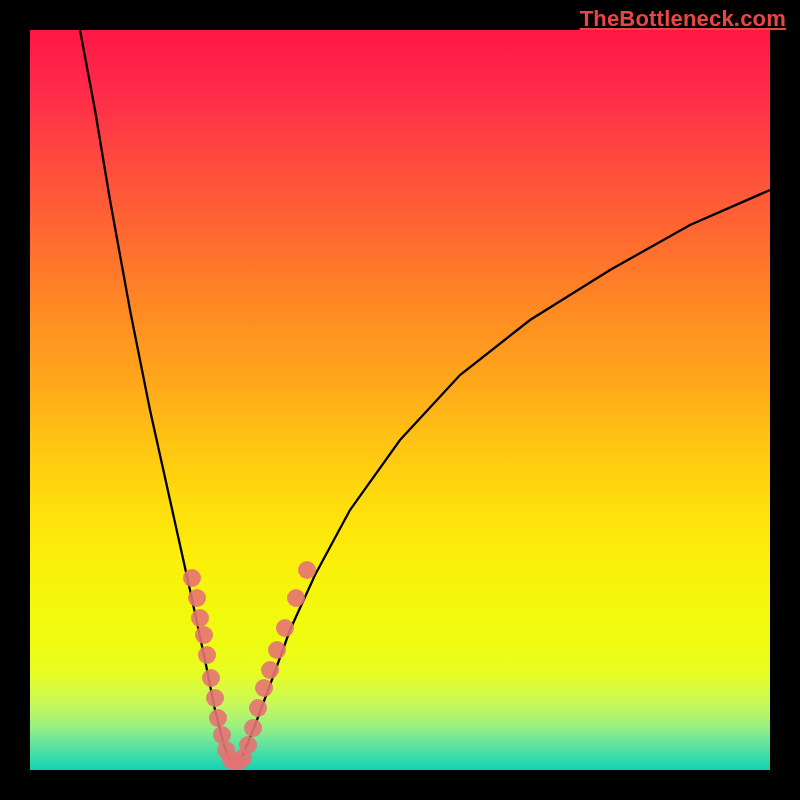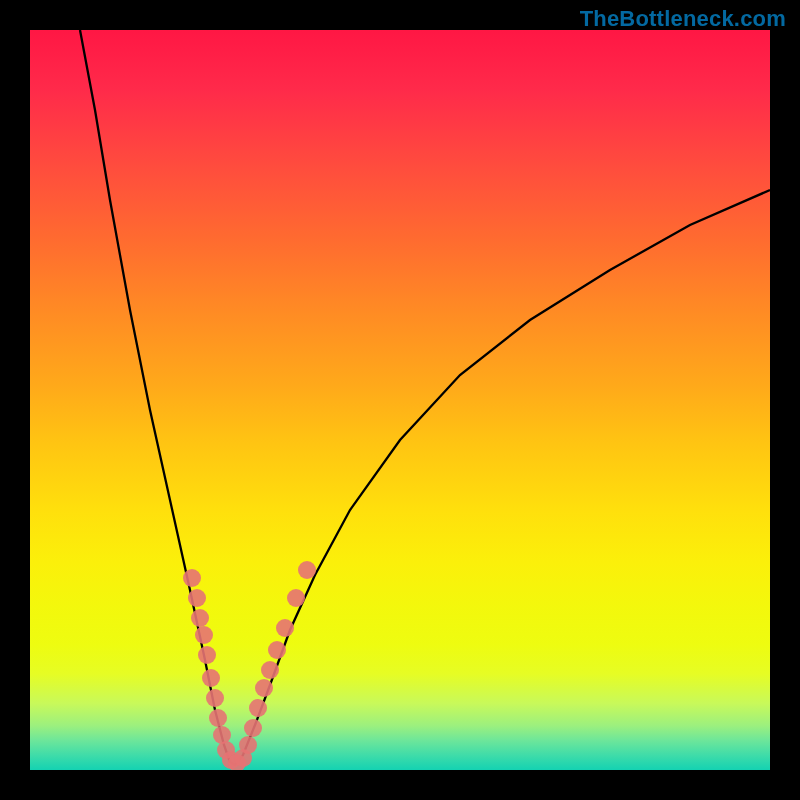--- a/index.html
+++ b/index.html
@@ -55,23 +55,24 @@
     width: 100%;
     height: 100%;
     pointer-events: none;
   }
   .watermark {
     position: absolute;
     top: 6px;
     right: 14px;
     font-size: 22px;
     font-weight: 600;
-    color: #0369a1;
+    color: #ef4444;
     letter-spacing: 0.2px;
     pointer-events: none;
+    text-decoration: underline;
   }
 </style>
 </head>
 <body>
 
 <div class="frame">
 
   <div class="plot-area">
     <div class="gradient-bg"></div>
     <svg class="curve" viewBox="0 0 740 740" preserveAspectRatio="none">

